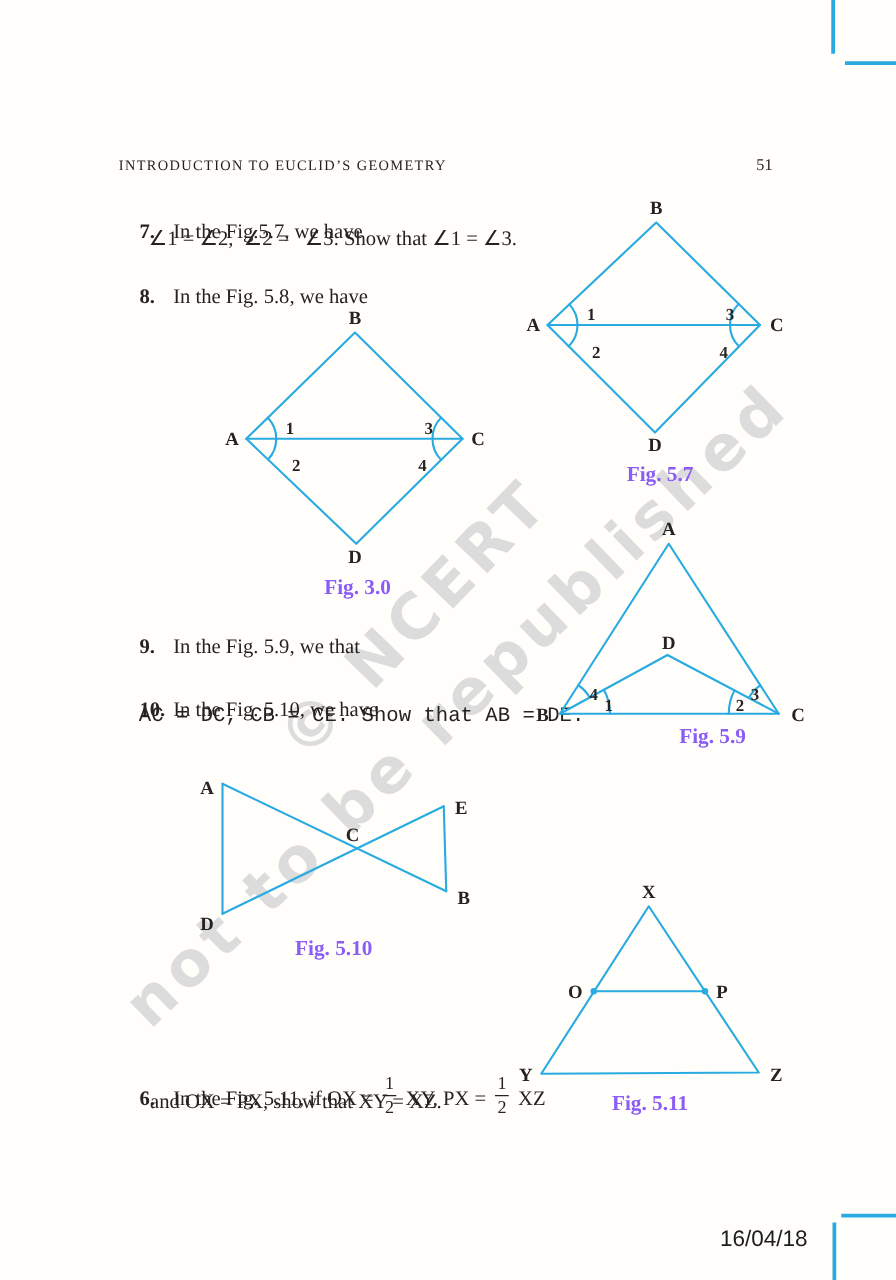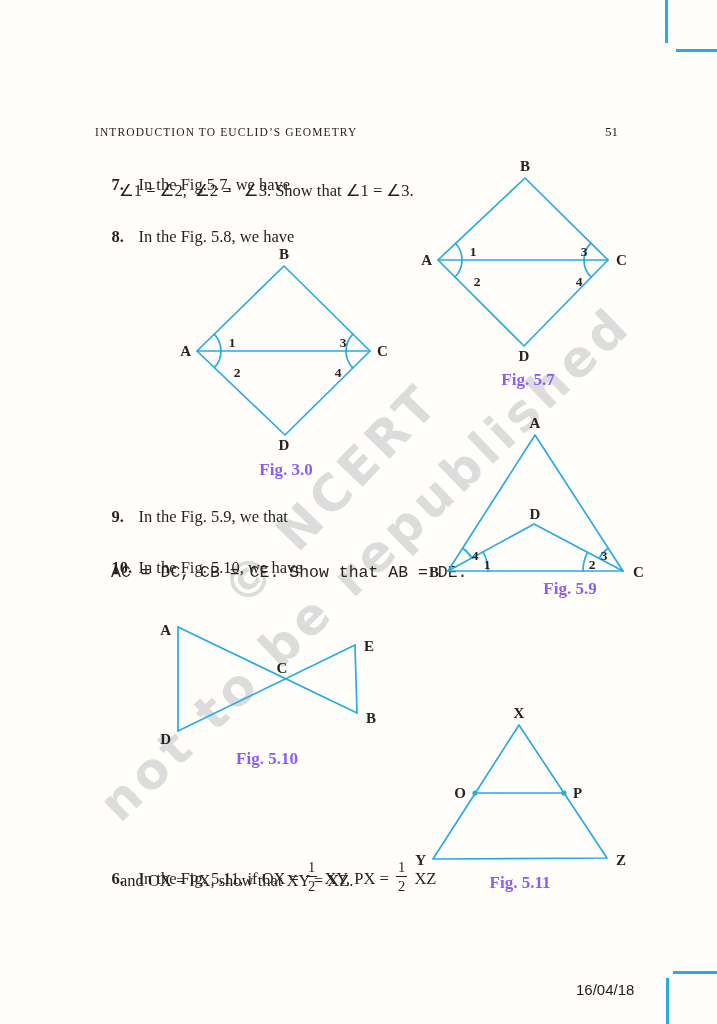--- a/index.html
+++ b/index.html
@@ -52,21 +52,21 @@
   svg.fig circle.pt { fill:#29abe2; stroke:none; }
 
   .fig-caption {
     position:absolute; transform:translateX(-50%);
     font-weight:bold; font-size:17px; color:#8b5cf6; white-space:nowrap; z-index:2;
   }
 
   
   .footer-date {
     position:absolute; left:576px; top:981px;
-    font-family:"Liberation Sans", sans-serif; font-size:15px; color:#1c1c1c; z-index:2;
+    font-family:"Liberation Sans", sans-serif; font-size:18px; color:#1c1c1c; z-index:2;
   }
   .crop { position:absolute; background:#29abe2; z-index:2; }
   .crop-tr-v { left:665px; top:0;      width:3px;  height:43px; }
   .crop-tr-h { left:676px; top:49px;   width:41px; height:3px;  }
   .crop-br-h { left:673px; top:971px;  width:44px; height:3px;  }
   .crop-br-v { left:666px; top:978px;  width:3px;  height:46px; }
 </style>
 </head>
 <body>
 

